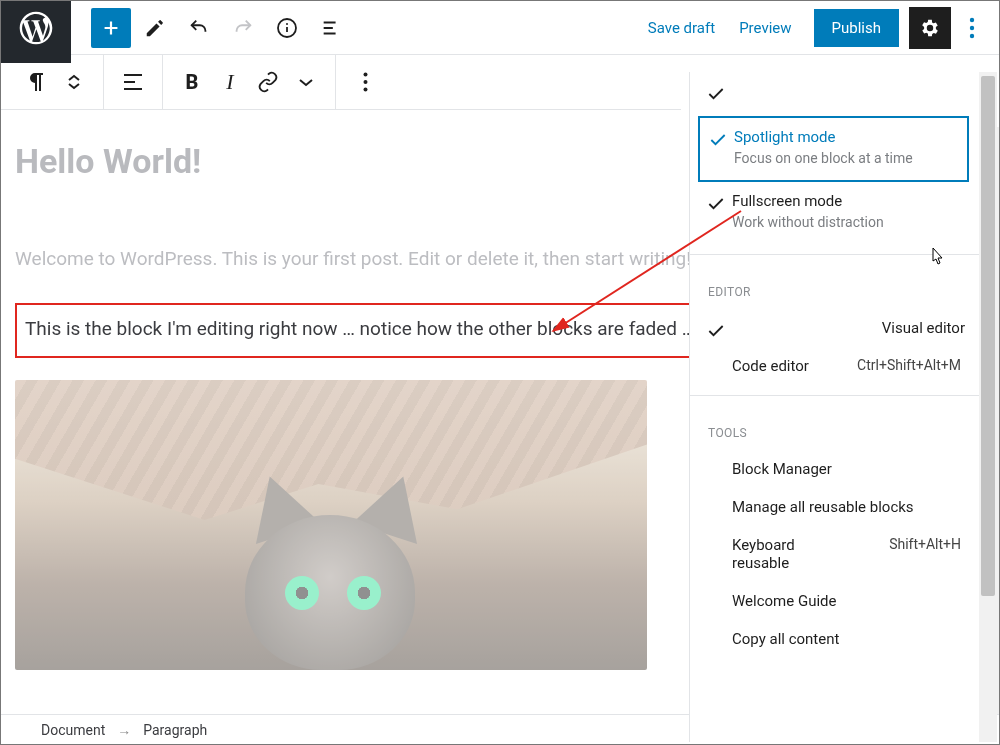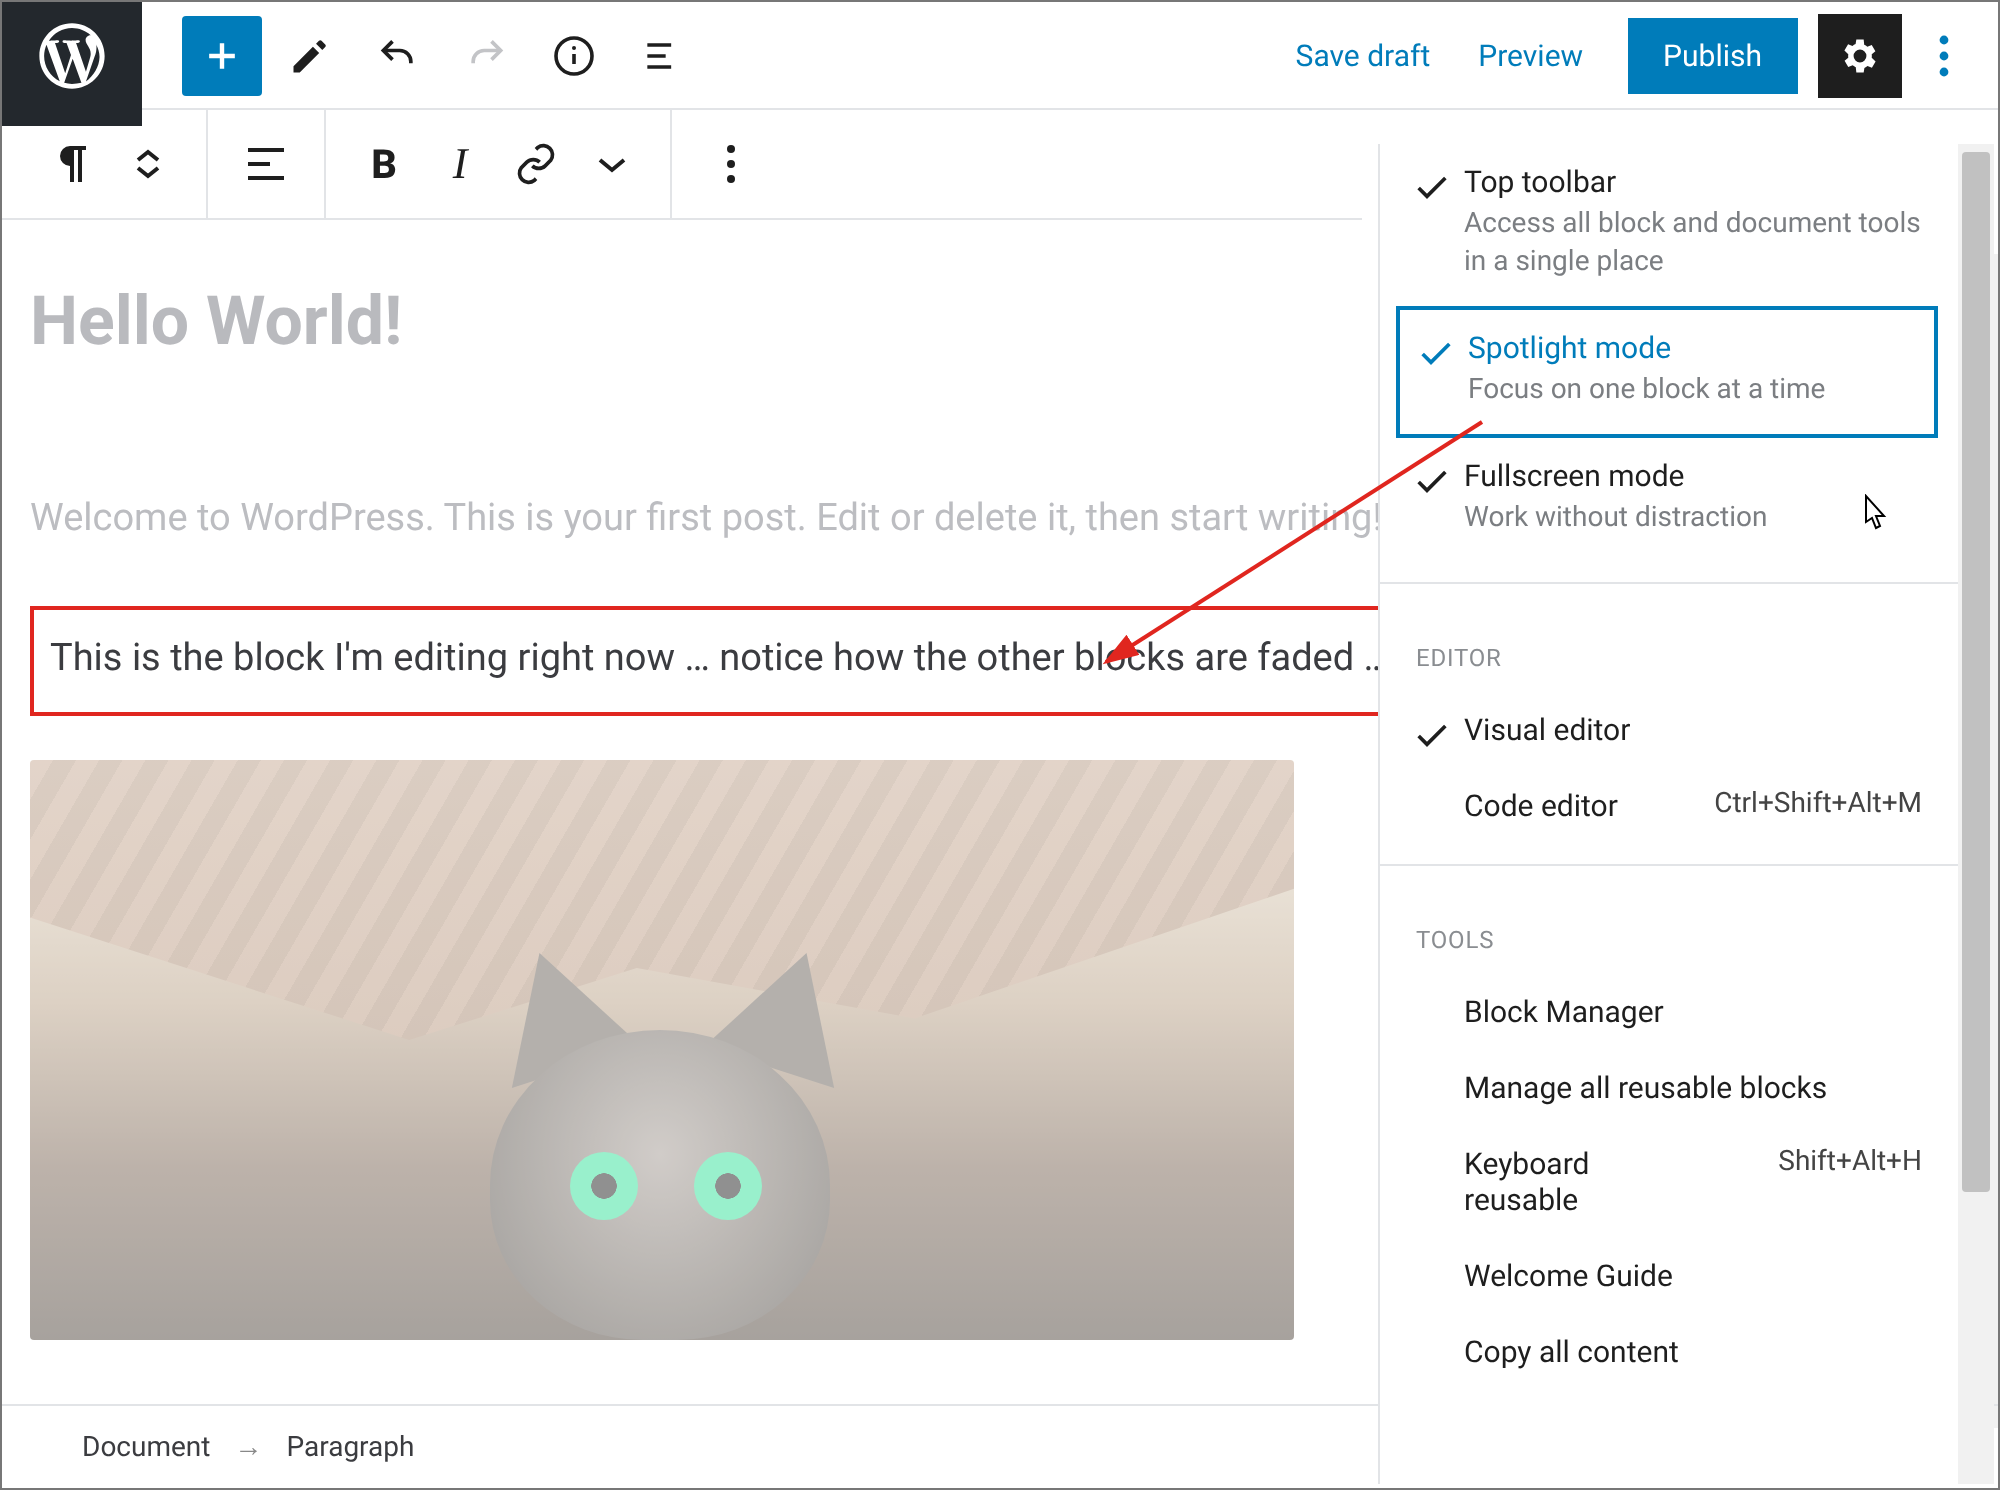--- a/index.html
+++ b/index.html
@@ -33,21 +33,21 @@
   .active-block .para{color:#3b3c40;margin-bottom:0;}
   .imgblock{width:632px;height:290px;background:linear-gradient(180deg,#efe6d7 0%,#d8c9b1 15%,#b49a7d 42%,#6e5745 70%,#3d3228 100%);opacity:.45;border-radius:2px;position:relative;overflow:hidden;}
   
   .cat-head{position:absolute;left:230px;top:135px;width:170px;height:155px;background:radial-gradient(ellipse at 50% 40%,#9a9088 0%,#5a524a 60%,#2e2822 100%);border-radius:50% 50% 45% 45%;}
   .ear-l,.ear-r{position:absolute;width:0;height:0;border-left:34px solid transparent;border-right:34px solid transparent;border-bottom:60px solid #5a524a;top:95px;}
   .ear-l{left:230px;transform:rotate(-18deg);} .ear-r{left:345px;transform:rotate(18deg);}
   .eye{position:absolute;width:34px;height:34px;border-radius:50%;background:radial-gradient(circle,#0b0b0b 0 26%,#1fe08f 27% 100%);top:196px;}
   .eye.l{left:270px;} .eye.r{left:332px;}
   .blanket{position:absolute;left:0;right:0;top:0;height:180px;background:repeating-linear-gradient(120deg,#b79177 0 10px,#a07d63 10px 20px);opacity:.8;clip-path:polygon(0 0,100% 0,100% 36%,70% 72%,48% 58%,30% 78%,0 44%);}
   
-  .breadcrumb{position:absolute;left:0;right:0;bottom:0;height:42px;border-top:1px solid #e2e4e7;display:flex;align-items:center;padding:0 0 0 40px;font-size:14px;color:#3b3c40;}
+  .breadcrumb{position:absolute;left:0;right:0;bottom:0;height:30px;border-top:1px solid #e2e4e7;display:flex;align-items:center;padding:0 0 0 40px;font-size:14px;color:#3b3c40;}
   .bc-sep{margin:0 12px;color:#888;}
   
   .panel{width:308px;border-left:1px solid #e2e4e7;position:absolute;right:2px;top:71px;bottom:2px;background:#fff;}
   .panel .ps{position:absolute;right:0;top:0;bottom:0;width:18px;background:#f1f1f1;}
   .panel .ps .th{position:absolute;left:2px;right:2px;top:4px;height:520px;background:#c1c1c1;border-radius:2px;}
   .panel-inner{padding:0 0 0 0;position:absolute;left:0;right:18px;top:0;bottom:0;overflow:hidden;}
   .section-h{font-size:12px;letter-spacing:.4px;color:#8a8d91;padding:20px 18px 10px;}
   .opt{display:flex;align-items:flex-start;padding:10px 14px 12px 16px;}
   .opt .chk{width:26px;flex:0 0 26px;padding-top:2px;}
   .opt .txt{flex:1;}
@@ -214,24 +214,20 @@
       <div class="th"></div>
     </div>
   <div class="panel-inner">
 
     <div class="opt">
       <div class="chk">
           <svg width="20" height="20" viewBox="0 0 24 24" fill="none" stroke="#1e1e1e" stroke-width="2.2">
             <path d="M4 12l5 5L20 6"></path>
           </svg>
         </div>
-      <div class="txt">
-        <div class="lab">Top toolbar</div>
-        <div class="desc">Access all block and document tools in a single place</div>
-      </div>
     </div>
 
     <div class="opt selected">
       <div class="chk">
           <svg width="20" height="20" viewBox="0 0 24 24" fill="none" stroke="#007cba" stroke-width="2.2">
             <path d="M4 12l5 5L20 6"></path>
           </svg>
         </div>
       <div class="txt">
         <div class="lab">Spotlight mode</div>
@@ -247,21 +243,21 @@
         </div>
       <div class="txt">
         <div class="lab">Fullscreen mode</div>
         <div class="desc">Work without distraction</div>
       </div>
     </div>
 
     <div class="hr"></div>
     <div class="section-h">EDITOR</div>
 
-    <div class="opt" style="padding-bottom:6px;">
+    <div class="opt" style="padding-bottom:6px;text-align:right;">
       <div class="chk">
           <svg width="20" height="20" viewBox="0 0 24 24" fill="none" stroke="#1e1e1e" stroke-width="2.2">
             <path d="M4 12l5 5L20 6"></path>
           </svg>
         </div>
       <div class="txt">
           <div class="lab">Visual editor</div>
         </div>
     </div>
     <div class="row2">

